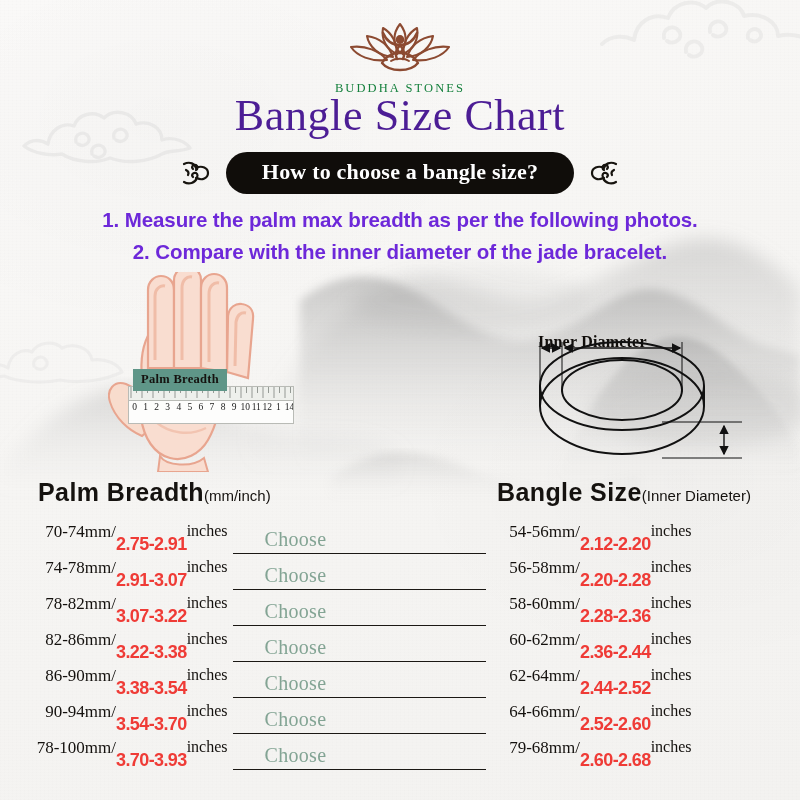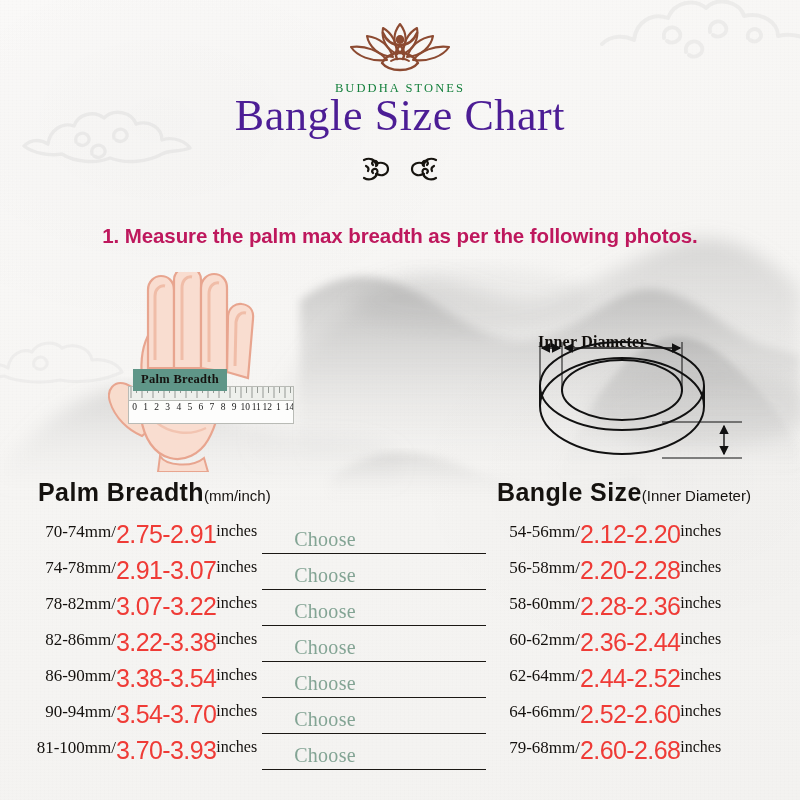--- a/index.html
+++ b/index.html
@@ -79,26 +79,26 @@
     font-family: "Liberation Serif", serif;
     font-size: 22px;
     font-weight: 700;
     letter-spacing: .2px;
     white-space: nowrap;
   }
 
   
   #instructions {
     position: absolute;
-    top: 220px; left: 0; right: 0;
+    top: 204px; left: 0; right: 0;
     text-align: center;
     font-family: "Liberation Sans Narrow", "Liberation Sans", sans-serif;
     font-size: 20.5px;
     font-weight: 700;
-    color: #be185d;
+    color: #6d28d9;
     line-height: 1.55;
     letter-spacing: -0.1px;
   }
   #instructions .line { display: block; }
 
   
   #hand-figure { position: absolute; left: 108px; top: 272px; width: 230px; height: 200px; }
   #palm-breadth-badge {
     position: absolute;
     left: 133px; top: 369px;
@@ -165,26 +165,27 @@
     align-items: flex-start;
   }
   .mm {
     font-family: "Liberation Serif", serif;
     font-size: 17px;
     color: #14110e;
     white-space: nowrap;
   }
   .inch {
     font-family: "Liberation Sans", sans-serif;
-    font-size: 25px;
-    font-weight: 400;
+    font-size: 18px;
+    font-weight: 700;
     color: #ef3b36;
     letter-spacing: -0.6px;
     white-space: nowrap;
     line-height: 1;
+    margin-top: 13px;
   }
   .unit {
     font-family: "Liberation Serif", serif;
     font-size: 16px;
     color: #14110e;
     white-space: nowrap;
   }
   .choose-wrap {
     position: relative;
     flex: 1 1 auto;
@@ -324,33 +325,35 @@
 <div id="banner-row">
   <svg width="34" height="34" viewBox="0 0 34 34">
     <g fill="none" stroke="#17140f" stroke-width="2.2" stroke-linecap="round" stroke-linejoin="round">
       <path d="M4,8 C10,5 15,8 16,12 C22,9 28,12 28,17 C28,22 22,25 17,22
                C15,27 9,29 4,26"></path>
       <path d="M13,13 C11,11 13,8 16,9 C18,10 18,13 16,14"></path>
       <path d="M13,21 C11,19 13,16 16,17 C18,18 18,21 16,22"></path>
       <path d="M6,14 C8,15 9,17 8,19"></path>
     </g>
   </svg>
+  <div id="banner-pill">How to choose a bangle size?</div>
   <svg width="34" height="34" viewBox="0 0 34 34">
     <g fill="none" stroke="#17140f" stroke-width="2.2" stroke-linecap="round" stroke-linejoin="round" transform="translate(34,0) scale(-1,1)">
       <path d="M4,8 C10,5 15,8 16,12 C22,9 28,12 28,17 C28,22 22,25 17,22
                C15,27 9,29 4,26"></path>
       <path d="M13,13 C11,11 13,8 16,9 C18,10 18,13 16,14"></path>
       <path d="M13,21 C11,19 13,16 16,17 C18,18 18,21 16,22"></path>
       <path d="M6,14 C8,15 9,17 8,19"></path>
     </g>
   </svg>
 </div>
 
 <div id="instructions">
   <span class="line">1. Measure the palm max breadth as per the following photos.</span>
+  <span class="line">2. Compare with the inner diameter of the jade bracelet.</span>
 </div>
 
 <svg id="hand-figure" viewBox="0 0 230 200">
   <g>
 
     <path d="M18,112 C6,108 -2,118 2,130 C7,146 20,158 34,164 L50,150
              C40,140 30,126 26,116 Z" fill="#f8dccd" stroke="#e8a58f" stroke-width="2"></path>
 
     <path d="M34,106 C32,86 36,70 42,60 L104,60 C112,74 116,92 114,112
              C113,134 108,154 100,168 C92,182 76,190 62,186
@@ -522,21 +525,21 @@
   <div class="row">
     <span class="mm">90-94mm/</span>
     <span class="inch">3.54-3.70</span>
     <span class="unit">inches</span>
     <span class="choose-wrap">
       <span class="choose-label">Choose</span>
       <span class="choose-line"></span>
     </span>
   </div>
   <div class="row">
-    <span class="mm">81-100mm/</span>
+    <span class="mm">78-100mm/</span>
     <span class="inch">3.70-3.93</span>
     <span class="unit">inches</span>
     <span class="choose-wrap">
       <span class="choose-label">Choose</span>
       <span class="choose-line"></span>
     </span>
   </div>
 </div>
 
 <div id="table-right">

